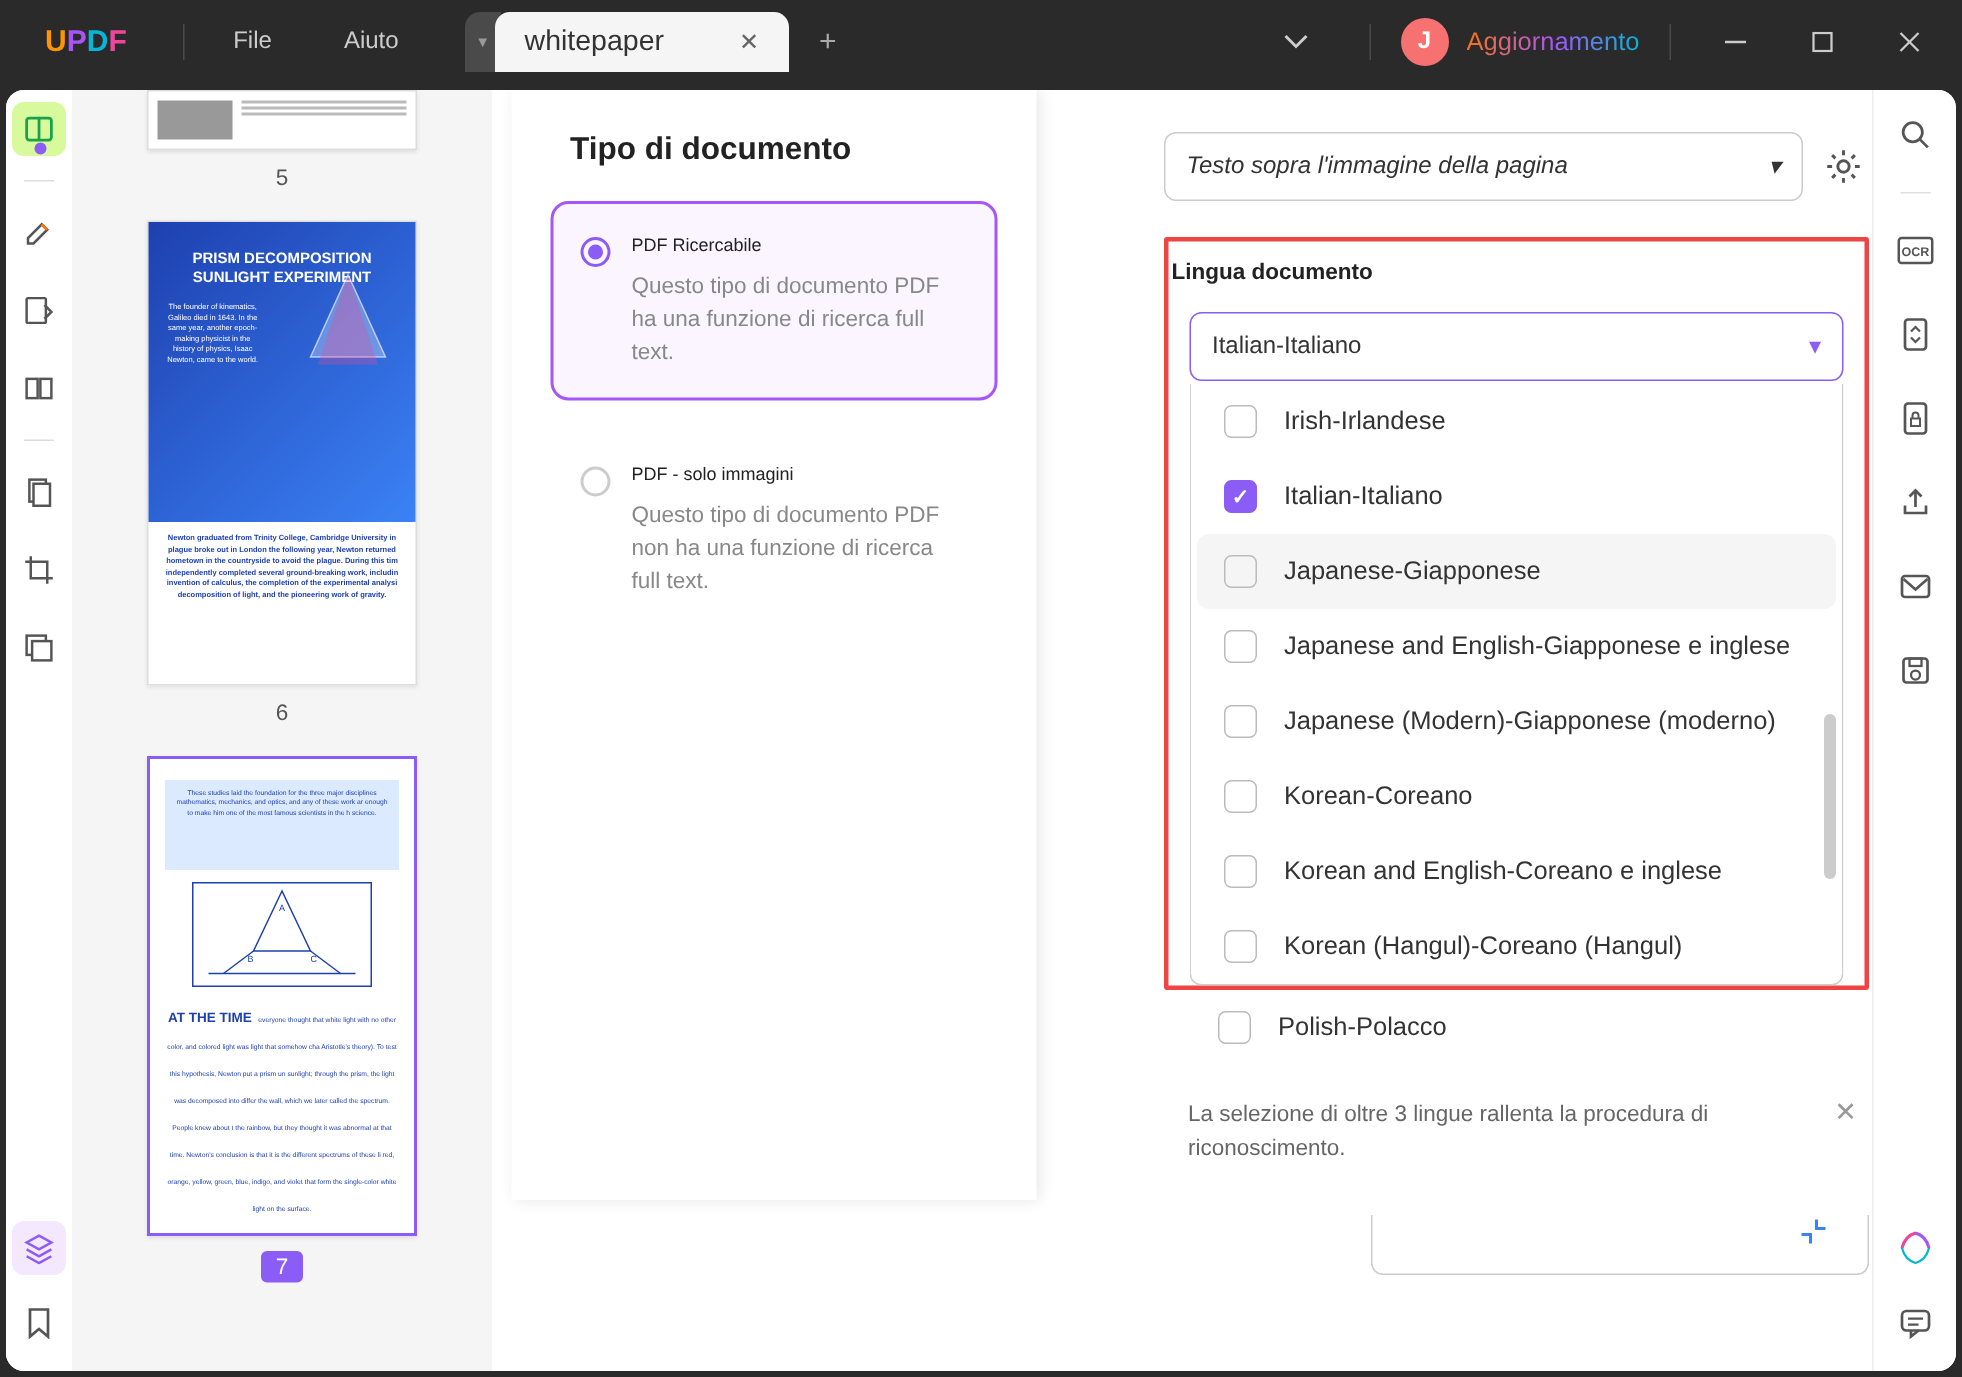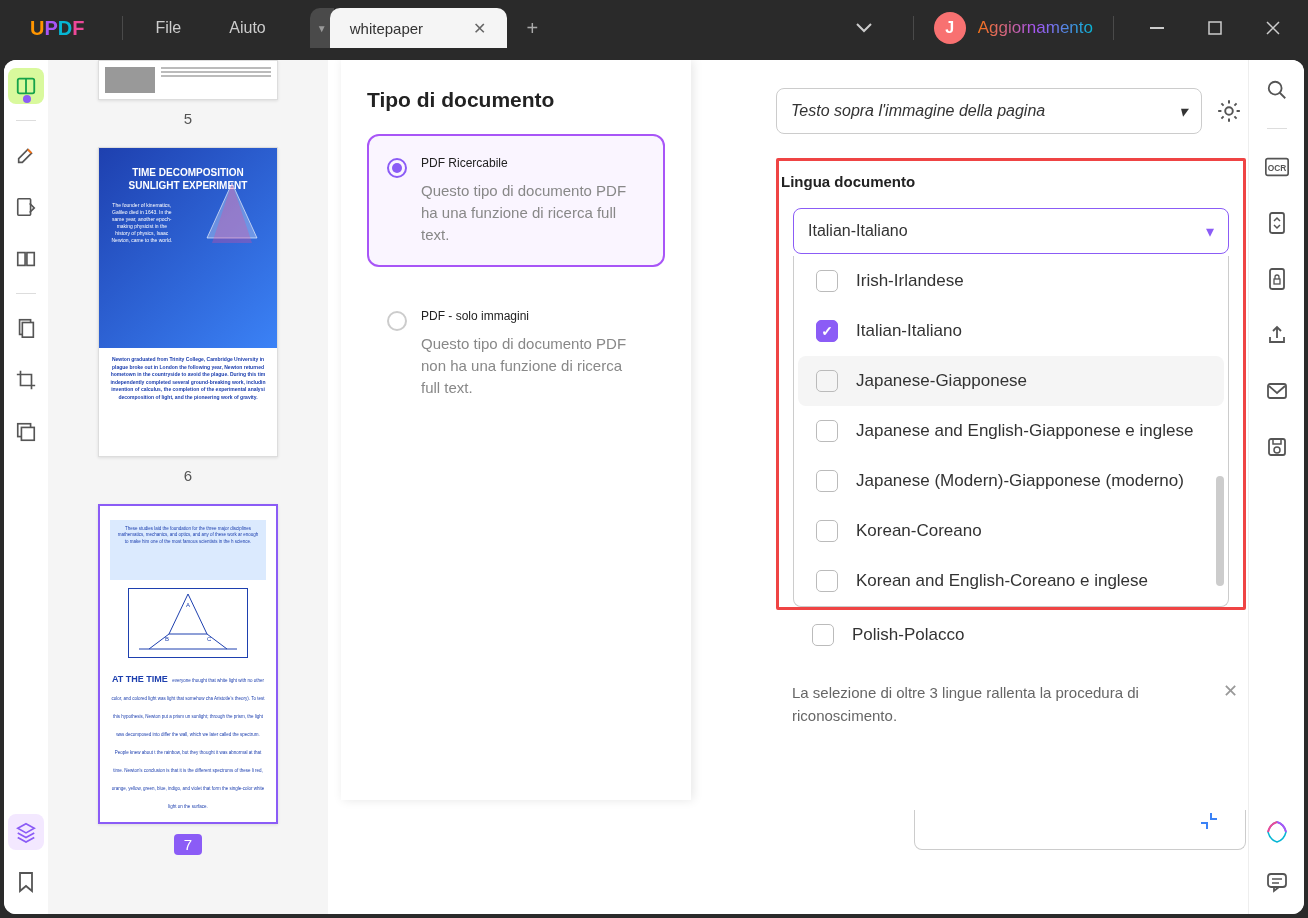--- a/index.html
+++ b/index.html
@@ -9,21 +9,21 @@
 .logo { padding: 0 30px; font-weight: 700; font-size: 20px; display: flex; }
 .logo .u { color: #ff9500; }
 .logo .p { color: #a855f7; }
 .logo .d { color: #06b6d4; }
 .logo .f { color: #ec4899; }
 .divider-v { width: 1px; height: 24px; background: #4a4a4a; margin: 0 8px; }
 .menu-item { padding: 0 24px; font-size: 16px; cursor: pointer; }
 .tabs { display: flex; align-items: center; margin-left: 20px; }
 .tab-dropdown { width: 24px; height: 40px; background: #4a4a4a; display: flex; align-items: center; justify-content: center; color: #999; font-size: 10px; }
 .tab { background: #f5f5f5; color: #333; height: 40px; padding: 0 20px; display: flex; align-items: center; gap: 50px; border-radius: 10px 10px 0 0; margin-left: -4px; }
-.tab-title { font-size: 15px; }
+.tab-title { font-size: 19px; }
 .tab-close { color: #666; cursor: pointer; font-size: 16px; }
 .tab-add { color: #aaa; padding: 0 20px; font-size: 20px; cursor: pointer; }
 .titlebar-right { margin-left: auto; display: flex; align-items: center; gap: 12px; padding-right: 12px; }
 .chevron-down { color: #ccc; padding: 0 20px; cursor: pointer; }
 .avatar { width: 32px; height: 32px; border-radius: 50%; background: #f87171; color: white; display: flex; align-items: center; justify-content: center; font-weight: 600; }
 .upgrade-text { font-size: 17px; font-weight: 500; background: linear-gradient(90deg, #f97316, #a855f7, #06b6d4); -webkit-background-clip: text; background-clip: text; color: transparent; }
 .window-btn { width: 46px; height: 40px; display: flex; align-items: center; justify-content: center; color: #ccc; cursor: pointer; }
 
 .workspace { position: absolute; top: 56px; left: 0; right: 0; bottom: 0; background: #2a2a2a; padding: 4px; }
 .main-area { background: #fff; border-radius: 12px; width: 100%; height: 100%; position: relative; display: flex; overflow: hidden; }
@@ -59,21 +59,21 @@
 .thumb-7-top-txt { font-size: 4.5px; color: #1e40af; line-height: 1.4; }
 .thumb-7-diagram { border: 1px solid #1e40af; width: 120px; height: 70px; margin: 0 auto 10px; position: relative; }
 .thumb-7-heading { font-size: 9px; font-weight: 700; color: #1e40af; }
 .thumb-7-body { font-size: 4.5px; color: #1e40af; line-height: 1.4; }
 
 .right-toolbar { width: 56px; background: #fff; display: flex; flex-direction: column; align-items: center; padding-top: 12px; gap: 20px; border-left: 1px solid #eee; }
 .right-tool { width: 36px; height: 36px; display: flex; align-items: center; justify-content: center; cursor: pointer; color: #555; border-radius: 8px; }
 .right-toolbar-bottom { margin-top: auto; margin-bottom: 14px; display: flex; flex-direction: column; align-items: center; gap: 14px; }
 
 .left-panel { position: absolute; left: 337px; top: 0; width: 350px; height: 740px; background: #fff; box-shadow: 2px 0 10px rgba(0,0,0,0.1); padding: 28px 26px; z-index: 20; }
-.panel-heading { font-size: 21px; font-weight: 700; color: #222; margin-bottom: 22px; }
+.panel-heading { font-size: 21px; font-weight: 700; color: #222; margin-bottom: 22px; margin-left: 13px; }
 .doc-option { border: 2px solid transparent; border-radius: 12px; padding: 20px 20px 20px 52px; margin-bottom: 20px; position: relative; cursor: pointer; }
 .doc-option.selected { border-color: #a855f7; background: #faf5ff; }
 .doc-option-radio { position: absolute; left: 18px; top: 22px; width: 20px; height: 20px; border-radius: 50%; border: 2px solid #ccc; }
 .doc-option.selected .doc-option-radio { border-color: #8b5cf6; }
 .doc-option.selected .doc-option-radio::after { content: ''; position: absolute; inset: 3px; background: #8b5cf6; border-radius: 50%; }
 .doc-option-title { font-size: 12px; font-weight: 400; color: #222; margin-bottom: 10px; }
 .doc-option-desc { font-size: 15px; color: #888; line-height: 1.45; }
 
 .right-panel { position: absolute; right: 58px; top: 28px; width: 470px; z-index: 15; }
 .layout-header { display: flex; align-items: center; justify-content: space-between; margin-bottom: 18px; }
@@ -228,21 +228,21 @@
                 <div></div>
                 <div></div>
               </div>
             </div>
         </div>
         <div class="thumb-num">5</div>
       </div>
       <div class="thumb-wrap">
         <div class="thumb thumb-6">
           <div class="thumb-6-hero">
-            <div class="thumb-6-title">TIME DECOMPOSITION SUNLIGHT EXPERIMENT</div>
+            <div class="thumb-6-title">PRISM DECOMPOSITION SUNLIGHT EXPERIMENT</div>
             <div class="thumb-6-sub">The founder of kinematics, Galileo died in 1643. In the same year, another epoch-making physicist in the history of physics, Isaac Newton, came to the world.</div>
             <svg class="thumb-6-prism" viewBox="0 0 70 80">
                 <path d="M35 5 L60 60 L10 60 Z" fill="rgba(255,255,255,0.3)" stroke="rgba(255,255,255,0.6)"></path>
                 <path d="M35 5 L55 65 L15 65 Z" fill="rgba(236,72,153,0.3)"></path>
               </svg>
           </div>
           <div class="thumb-6-body">Newton graduated from Trinity College, Cambridge University in plague broke out in London the following year, Newton returned hometown in the countryside to avoid the plague. During this tim independently completed several ground-breaking work, includin invention of calculus, the completion of the experimental analysi decomposition of light, and the pioneering work of gravity.</div>
         </div>
         <div class="thumb-num">6</div>
       </div>
@@ -396,20 +396,24 @@
                 <div class="lang-label">Japanese (Modern)-Giapponese (moderno)</div>
               </div>
               <div class="lang-item">
                 <div class="lang-check"></div>
                 <div class="lang-label">Korean-Coreano</div>
               </div>
               <div class="lang-item">
                 <div class="lang-check"></div>
                 <div class="lang-label">Korean and English-Coreano e inglese</div>
               </div>
+              <div class="lang-item">
+                <div class="lang-check"></div>
+                <div class="lang-label">Korean (Hangul)-Coreano (Hangul)</div>
+              </div>
             </div>
           <div class="lang-scrollbar"></div>
         </div>
       </div>
 
       <div class="lang-extra" id="lang-extra">
           <div class="lang-item">
             <div class="lang-check"></div>
             <div class="lang-label">Polish-Polacco</div>
           </div>

